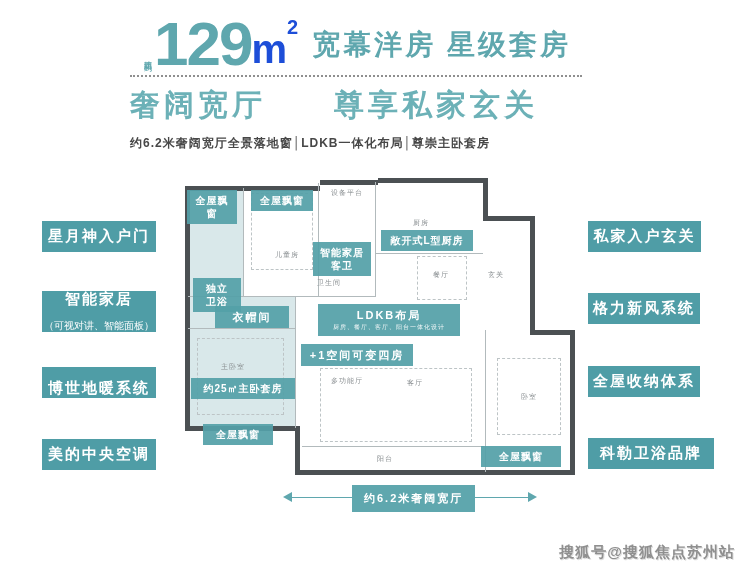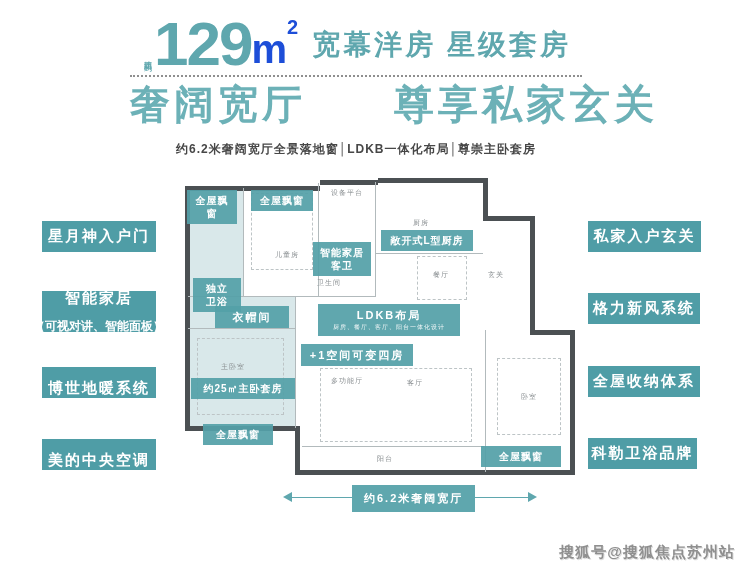--- a/index.html
+++ b/index.html
@@ -1,37 +1,37 @@
 <!DOCTYPE html>
 <html><head>
 <meta charset="utf-8">
 <style>
   html,body { margin:0; padding:0; background:#fff; }
   .canvas {
     position:relative; width:740px; height:571px; background:#ffffff;
     overflow:hidden; font-family:"Liberation Sans", sans-serif;
   }
   
-  .hdr { position:absolute; left:130px; top:18px; width:452px; text-align:center; }
+  .hdr { position:absolute; left:130px; top:18px; width:452px; text-align:left; }
   .hdr-row1 { display:flex; justify-content:center; align-items:flex-end; }
   .vert-note { writing-mode:vertical-rl; font-size:8px; color:#5fa7ae; letter-spacing:1px; padding-bottom:12px; margin-right:2px; }
   .big-num { font-size:62px; font-weight:bold; color:#5fa7ae; line-height:0.85; letter-spacing:-2px; }
   .big-unit { font-size:40px; font-weight:bold; color:#1d4ed8; line-height:1.1; }
   .big-unit sup { font-size:20px; position:relative; top:-14px; }
   .tagline { font-size:28px; color:#5fa7ae; font-weight:600; letter-spacing:3px; margin-left:14px; padding-bottom:7px; white-space:nowrap; }
   .dotline { border-top:2px dotted #8f8f8f; margin-top:4px; height:0; }
-  .headline { font-size:40px; font-weight:bold; color:#6cb1b7; letter-spacing:4px; white-space:nowrap; }
+  .headline { margin-top:8px; font-size:30px; font-weight:bold; color:#6cb1b7; letter-spacing:4px; white-space:nowrap; }
   .features { margin-top:9px; font-size:12px; font-weight:bold; color:#474747; letter-spacing:1px; white-space:nowrap; }
   
   .fbtn {
     position:absolute; background:#4f9da6; color:#fff;
     display:flex; flex-direction:column; align-items:center; justify-content:center;
     font-weight:bold; font-size:15px; letter-spacing:2px; white-space:nowrap;
   }
-  .fbtn .sub { font-size:12px; letter-spacing:0; font-weight:bold; margin-top:10px; }
+  .fbtn .sub { font-size:10px; letter-spacing:0; font-weight:normal; margin-top:10px; }
   
   .plan { position:absolute; left:185px; top:178px; width:392px; height:302px; }
   .fill { position:absolute; background:#d9e8ea; }
   .wall { position:absolute; background:#4b5053; }
   .pline { position:absolute; background:#b2babc; }
   .dashbox { position:absolute; border:1px dashed #bdc4c6; }
   .chip {
     position:absolute; background:rgba(84,160,168,0.93); color:#fff;
     font-weight:bold; font-size:11px; letter-spacing:2px; text-align:center;
     padding:4px 5px; line-height:1.3; box-sizing:border-box;
@@ -68,34 +68,34 @@
   <div class="fbtn" style="left:42px; top:221px; width:114px; height:31px;">
     <span>星月神入户门</span>
   </div>
   <div class="fbtn" style="left:42px; top:291px; width:114px; height:41px;">
     <span>智能家居</span>
     <span class="sub">（可视对讲、智能面板）</span>
   </div>
   <div class="fbtn" style="left:42px; top:367px; width:114px; height:31px;justify-content:flex-end;">
     <span>博世地暖系统</span>
   </div>
-  <div class="fbtn" style="left:42px; top:439px; width:114px; height:31px;justify-content:flex-end;">
+  <div class="fbtn" style="left:42px; top:439px; width:114px; height:31px;">
     <span>美的中央空调</span>
   </div>
 
   <div class="fbtn" style="left:588px; top:221px; width:113px; height:31px;">
     <span>私家入户玄关</span>
   </div>
   <div class="fbtn" style="left:588px; top:366px; width:112px; height:31px;">
     <span>全屋收纳体系</span>
   </div>
   <div class="fbtn" style="left:588px; top:293px; width:112px; height:31px;">
     <span>格力新风系统</span>
   </div>
-  <div class="fbtn" style="left:588px; top:438px; width:109px; height:31px;">
+  <div class="fbtn" style="left:588px; top:438px; width:126px; height:31px;">
     <span>科勒卫浴品牌</span>
   </div>
 
   <div class="plan">
 
     <div class="fill" style="left:4px; top:10px; width:54px; height:108px;"></div>
     <div class="fill" style="left:4px; top:119px; width:106px; height:130px;"></div>
 
     <div class="wall" style="left:0; top:8px; width:135px; height:5px;"></div>
     <div class="wall" style="left:135px; top:2px; width:58px; height:5px;"></div>

